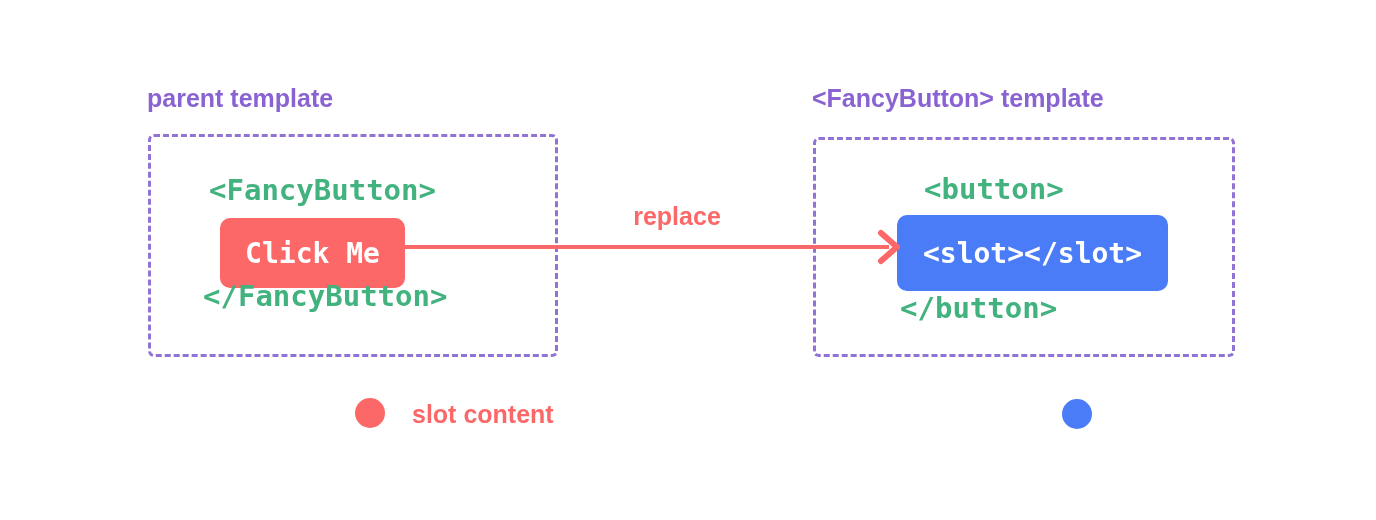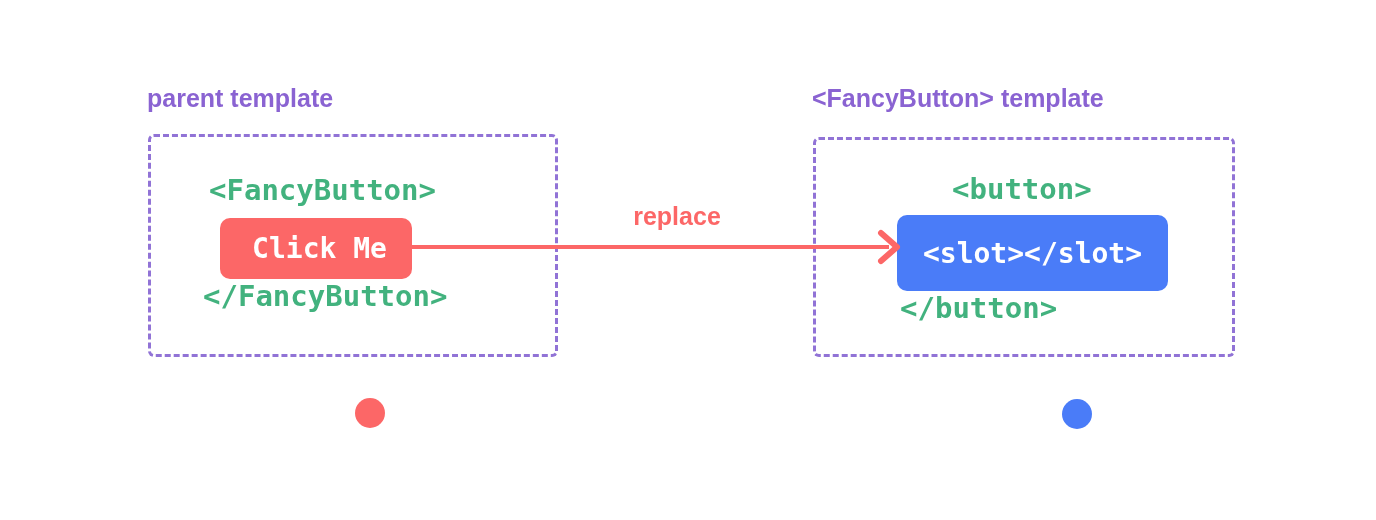--- a/index.html
+++ b/index.html
@@ -46,21 +46,21 @@
     display: flex;
     align-items: center;
     justify-content: center;
     border-radius: 10px;
     font-family: "DejaVu Sans Mono", monospace;
     font-weight: bold;
     font-size: 28px;
     color: #ffffff;
     white-space: nowrap;
   }
-  .chip-red  { left: 220px; top: 218px; width: 185px; height: 61px; background: var(--red, #fc6767); padding-left: 7px; }
+  .chip-red  { left: 220px; top: 218px; width: 185px; height: 70px; background: var(--red, #fc6767); }
   .chip-blue { left: 897px; top: 215px; width: 271px; height: 76px; background: var(--blue, #4a7cf8); }
   .arrow-svg {
     position: absolute;
     left: 403px;
     top: 222px;
     width: 500px;
     height: 52px;
     color: var(--red, #fc6767);
     z-index: 3;
   }
@@ -115,25 +115,26 @@
     <line x1="2" y1="25" x2="486" y2="25" stroke="currentColor" stroke-width="4"></line>
     <polyline points="478,11 494,25 478,39" fill="none" stroke="currentColor" stroke-width="6" stroke-linecap="round" stroke-linejoin="round"></polyline>
   </svg>
 
   <div class="replace-label">replace</div>
 
   <div class="panel-title" style="left:812px; top:84px;">&lt;FancyButton&gt; template</div>
 
   <div class="dashed-box box-right"></div>
 
-  <div class="code-line" style="left:952px; top:174px;">&lt;button&gt;</div>
+  <div class="code-line" style="left:924px; top:174px;">&lt;button&gt;</div>
 
   <div class="chip chip-blue">
     <span>&lt;slot&gt;&lt;/slot&gt;</span>
   </div>
 
   <div class="code-line" style="left:900px; top:293px;">&lt;/button&gt;</div>
 
   <div class="legend-dot dot-red"></div>
+  <div class="legend-label legend-red">slot content</div>
 
   <div class="legend-dot dot-blue"></div>
 
 </div>
 
 </body></html>

